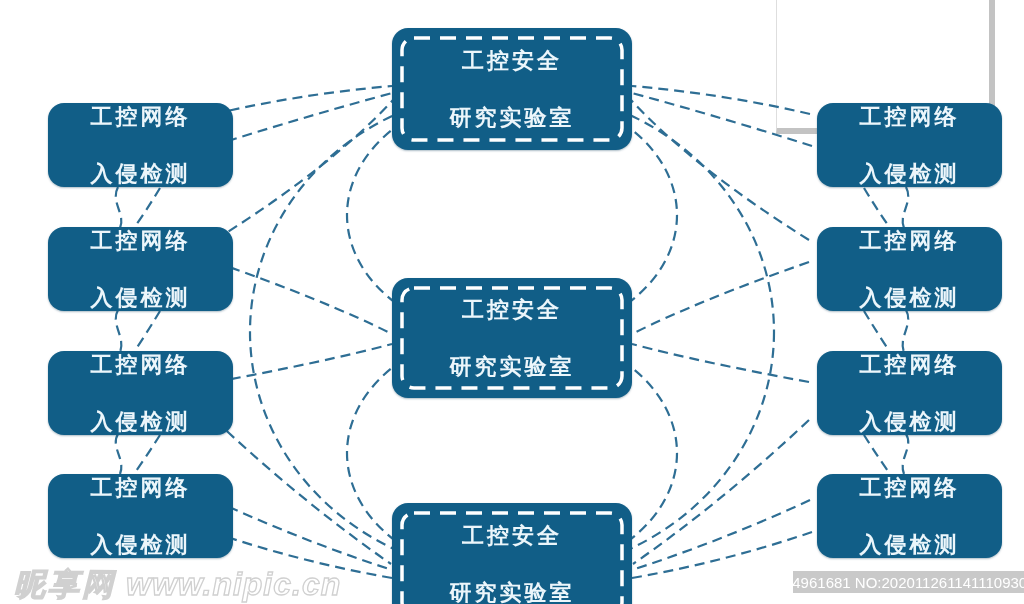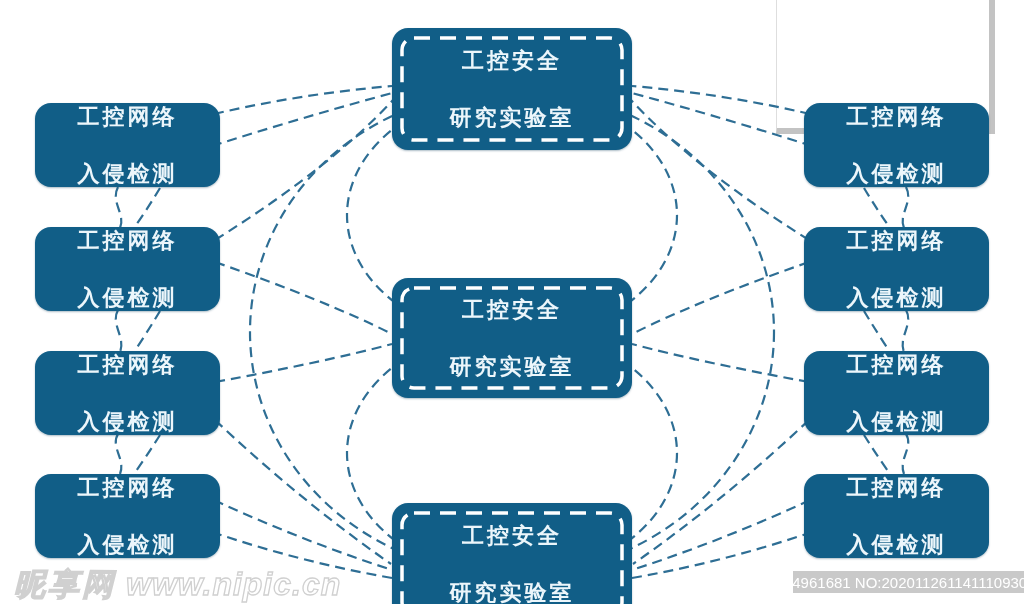--- a/index.html
+++ b/index.html
@@ -21,21 +21,21 @@
   }
   
   .node{
     position:absolute;background:#115e87;border-radius:16px;
     display:flex;flex-direction:column;align-items:center;justify-content:center;
     color:#ecf6fb;font-weight:bold;z-index:3;
     box-shadow:0 1px 2px rgba(16,62,92,.35);
     gap:20px;
   }
   .node .ln{font-size:22px;line-height:37px;letter-spacing:3px;white-space:nowrap;z-index:2;}
-  .side-node{width:185px;height:84px;}
+  .side-node{width:185px;height:84px;margin-left:13px;}
   .left-node{left:35px;}
   .right-node{left:804px;}
   .center-node{left:392px;width:240px;}
   .center-node .inner-border{position:absolute;left:0;top:0;width:100%;height:100%;z-index:1;}
   
   .watermark{
     position:absolute;left:14px;top:564px;z-index:4;display:flex;gap:10px;align-items:baseline;
     color:#ffffff;-webkit-text-stroke:1.3px #d0d0d0;font-style:italic;font-weight:bold;
   }
   .wm-name{font-size:31px;letter-spacing:3px;}

